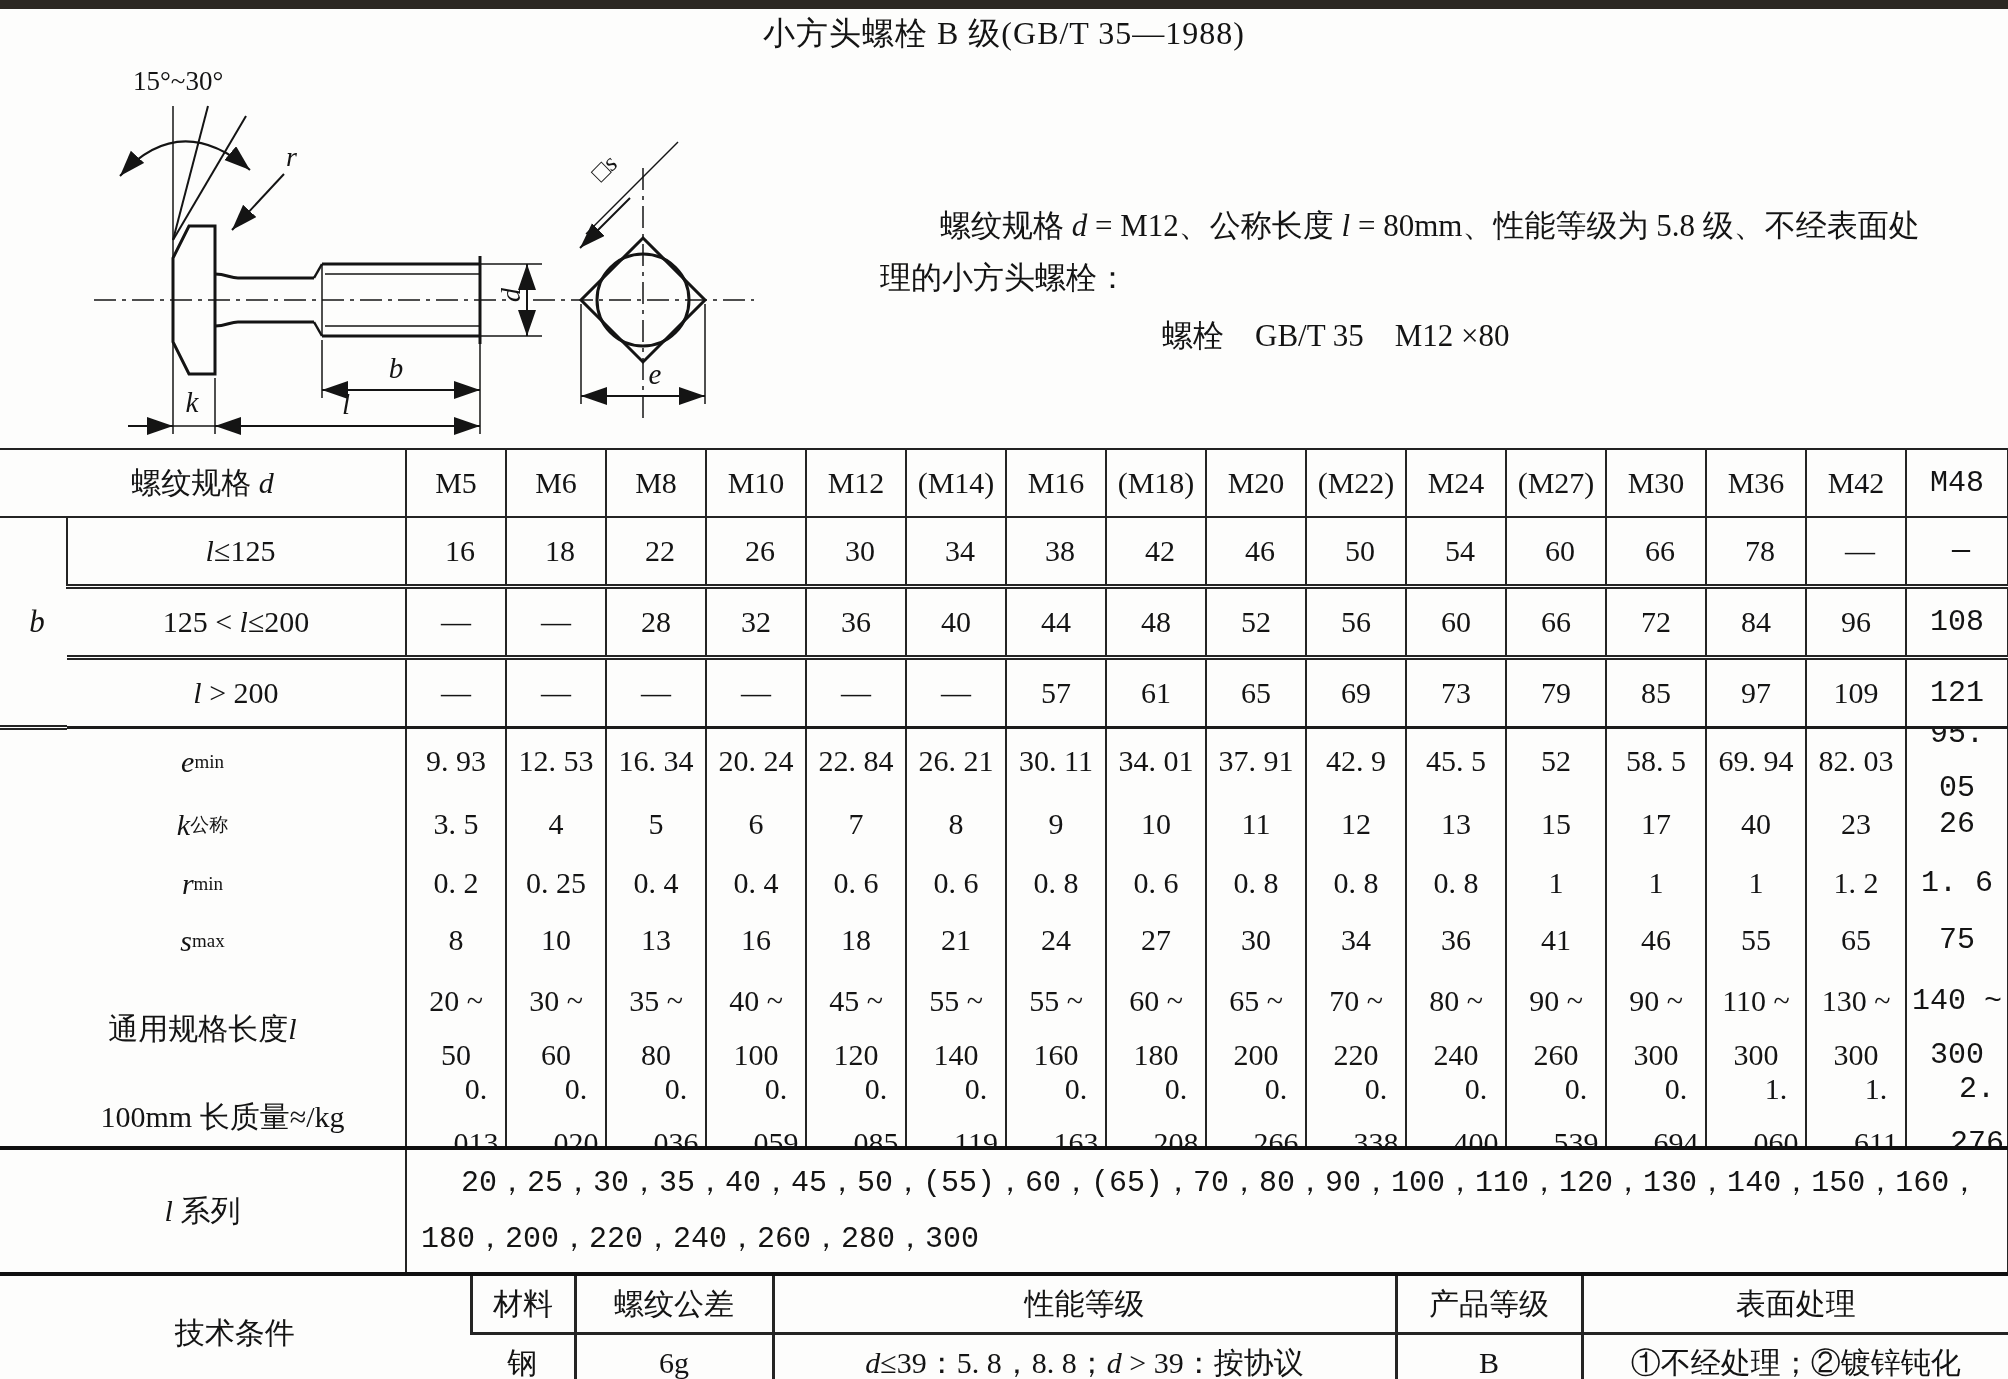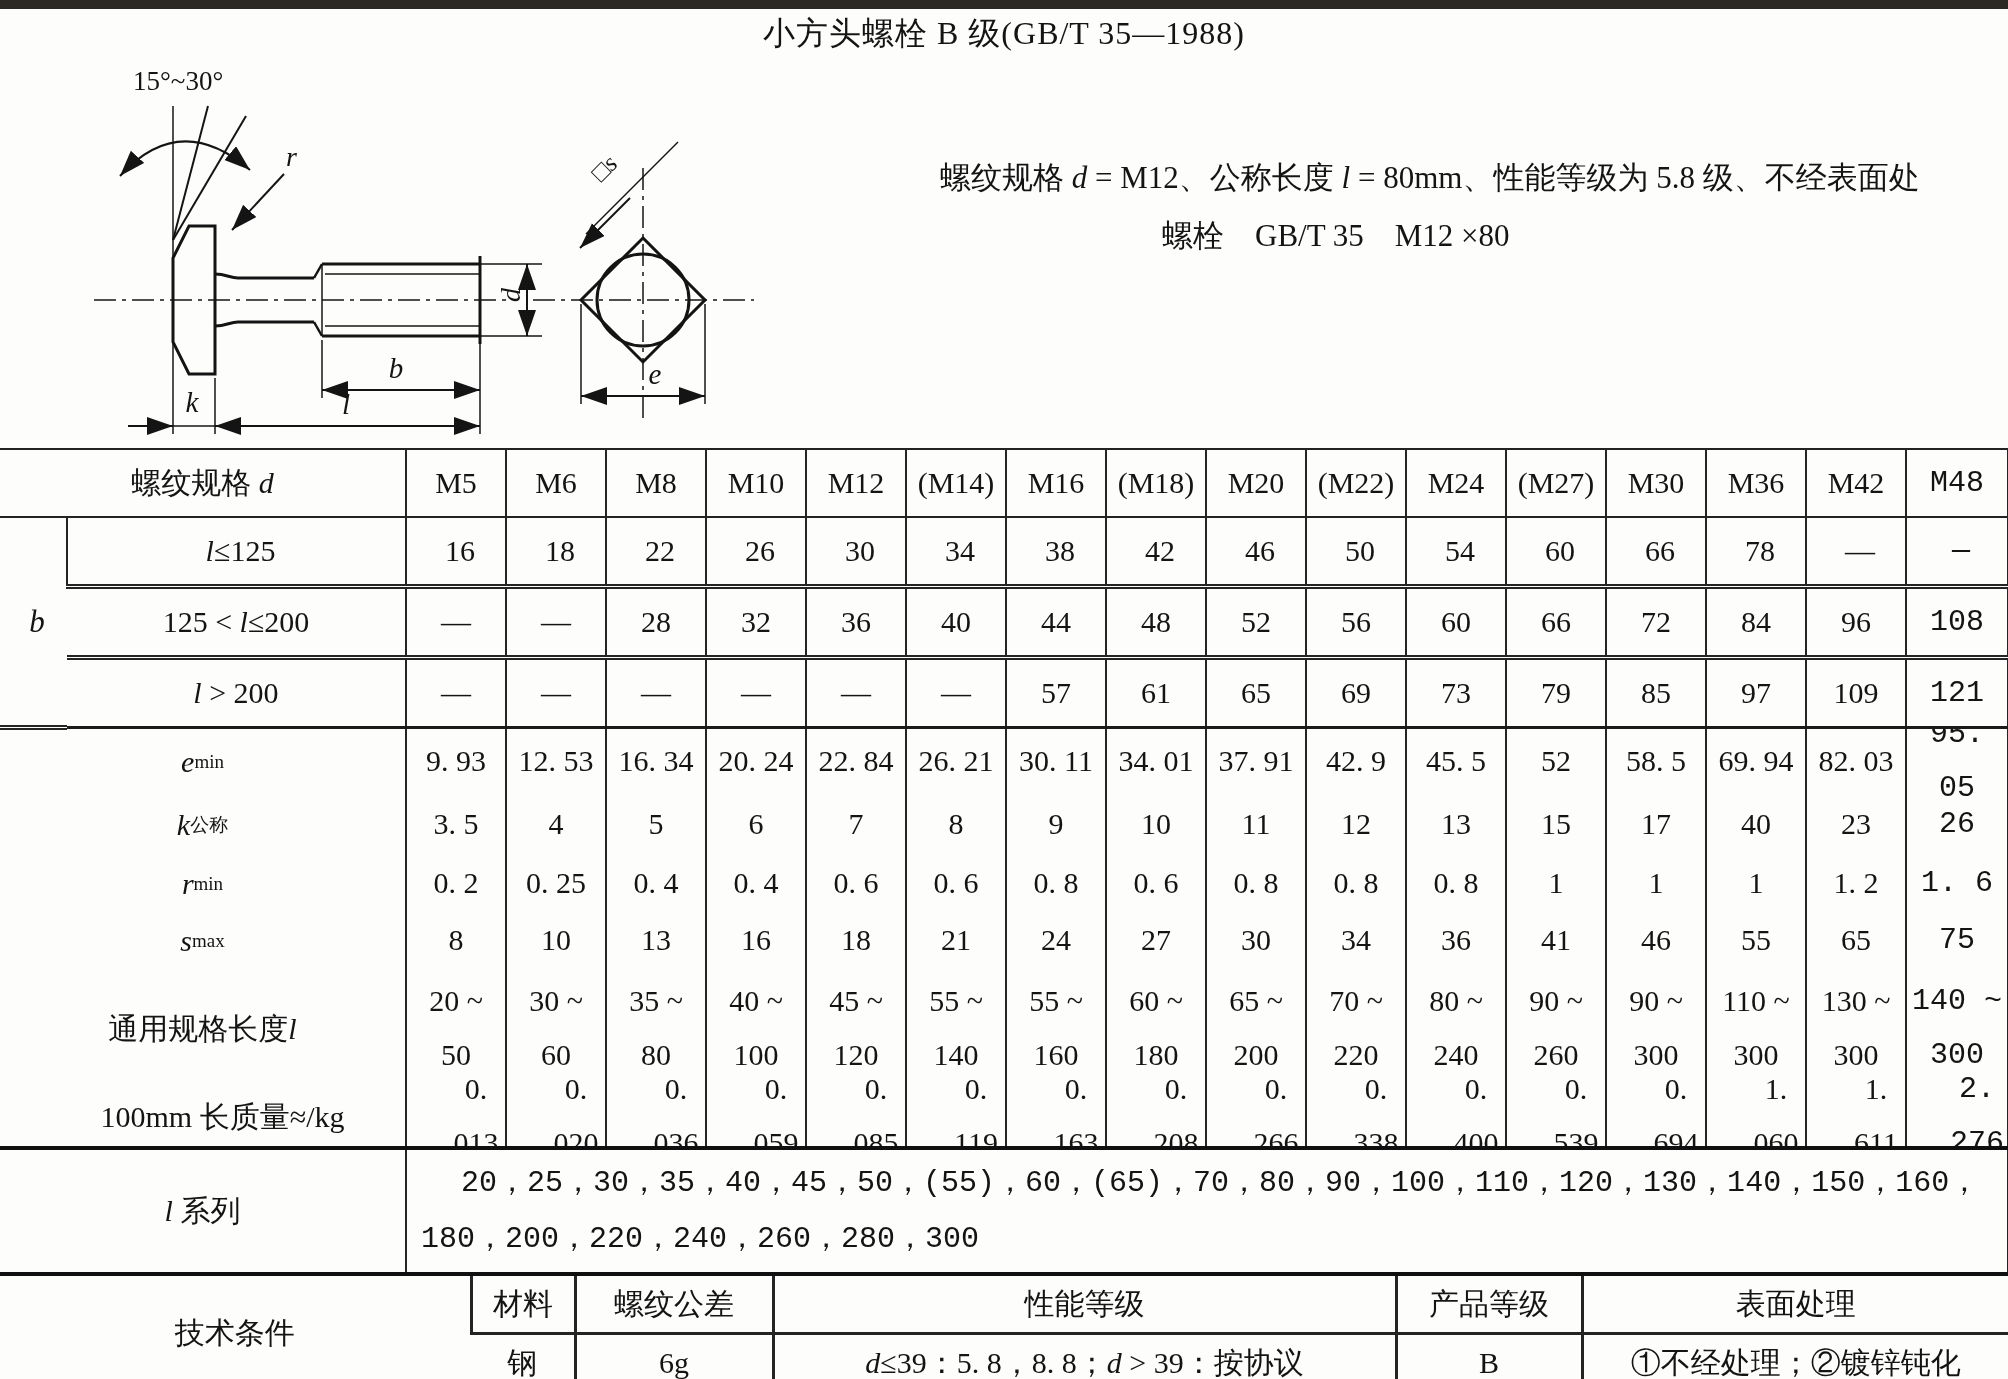--- a/index.html
+++ b/index.html
@@ -6,21 +6,21 @@
   body{
     width:2008px;height:1379px;position:relative;background:#fdfdfc;color:#141414;
     font-family:"Liberation Serif","DejaVu Serif",serif;overflow:hidden;
   }
   .topbar{position:absolute;top:0;left:0;width:2008px;height:9px;background:#2c2823;}
   .title{position:absolute;top:12px;left:0;width:2008px;text-align:center;font-size:32px;letter-spacing:1px;}
 
   
   .example{position:absolute;left:880px;top:152px;width:1112px;font-size:31px;line-height:52px;}
   .example .head{margin-bottom:6px;}
-  .example .p1{text-indent:60px;}
+  .example .p1{text-indent:60px;margin-top:48px;}
   .example .desig{padding-left:282px;white-space:pre;margin-top:6px;}
   .v{font-style:italic;font-family:"Liberation Serif","DejaVu Serif",serif;}
 
   
   .drawing{position:absolute;left:78px;top:50px;width:700px;height:392px;}
 
   
   .tables{position:absolute;left:0;top:448px;width:2008px;}
   table{border-collapse:collapse;table-layout:fixed;width:2008px;}
   td{padding:0;text-align:center;vertical-align:middle;font-size:30px;overflow:hidden;}
@@ -119,20 +119,21 @@
     <text x="318" y="328" font-style="italic" font-size="29" text-anchor="middle">b</text>
     <text x="268" y="364" font-style="italic" font-size="29" text-anchor="middle">l</text>
     <text x="114" y="362" font-style="italic" font-size="29" text-anchor="middle">k</text>
     <text x="532" y="124" font-style="italic" font-size="25" text-anchor="middle" transform="rotate(-45 532 124)">□s</text>
     <text x="577" y="334" font-style="italic" font-size="29" text-anchor="middle">e</text>
   </g>
 </svg>
 
 <div class="example">
   <div class="p1"><span>螺纹规格 </span><span class="v">d</span><span> = M12、公称长度 </span><span class="v">l</span><span> = 80mm、性能等级为 5.8 级、不经表面处</span></div>
+  <div>理的小方头螺栓：</div>
   <div class="desig">螺栓    GB/T 35    M12 ×80</div>
 </div>
 
 <div class="tables">
 <table class="main">
   <colgroup>
     <col style="width:67px">
         <col style="width:339px">
     <col style="width:100px">
         <col style="width:100px">

